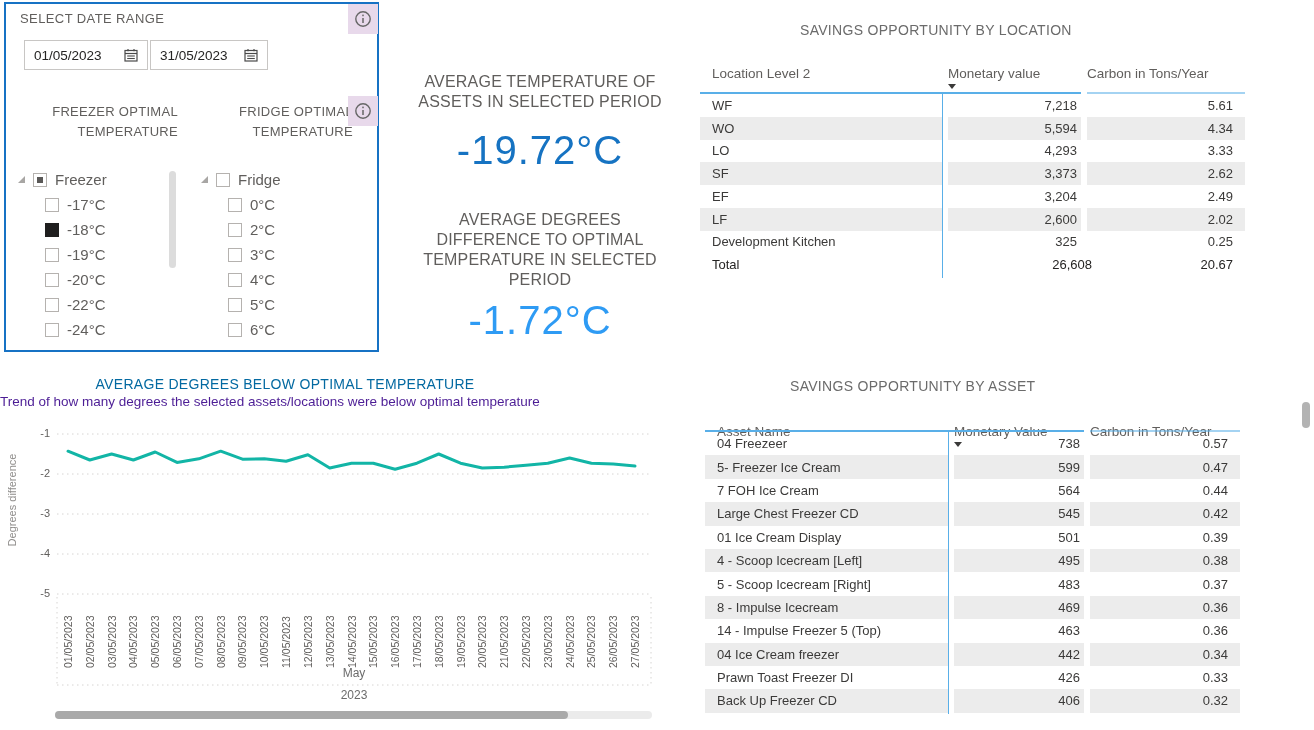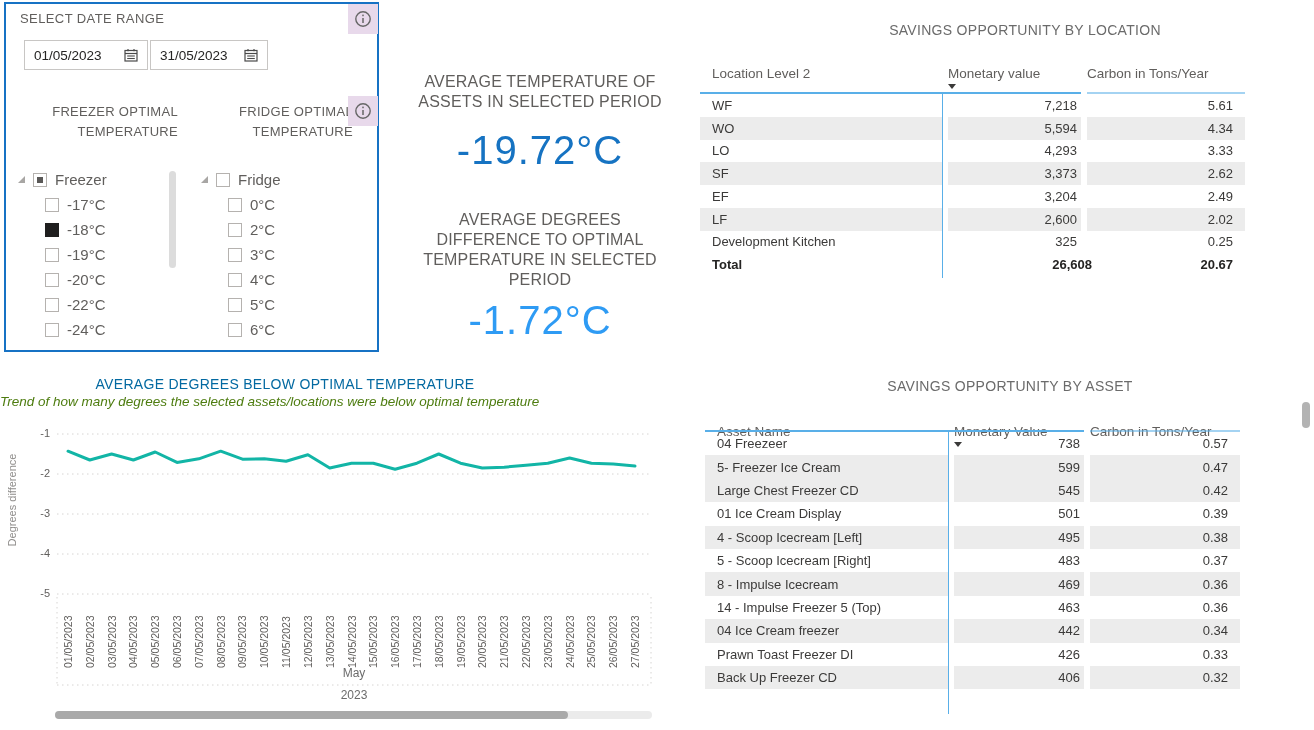--- a/index.html
+++ b/index.html
@@ -33,34 +33,34 @@
   .kpi{position:absolute;text-align:center;}
   .kpi-title{font-size:16px;color:#605E5C;line-height:20px;letter-spacing:.2px;}
   .kpi-value{font-size:40px;font-weight:500;letter-spacing:1px;}
   #kpi-1{left:410px;top:72px;width:260px;}
   #kpi-1 .kpi-value{color:#1673C2;margin-top:16px;}
   #kpi-2{left:407px;top:210px;width:266px;}
   #kpi-2 .kpi-value{color:#2E9BF4;margin-top:8px;}
 
   
   #chart-title{position:absolute;left:0;top:376px;width:570px;text-align:center;font-size:14px;color:#0369a1;letter-spacing:.3px;}
-  #chart-subtitle{position:absolute;left:0;top:394px;width:600px;font-size:13.5px;color:#4d7c0f;font-style:italic;}
+  #chart-subtitle{position:absolute;left:0;top:394px;width:600px;font-size:13.5px;color:#4c1d95;}
   #chart-ylabel{position:absolute;left:-41px;top:492px;width:110px;height:16px;transform:rotate(-90deg);font-size:11px;color:#8F8D8B;text-align:center;}
   .y-tick{position:absolute;left:24px;width:26px;text-align:right;font-size:11px;color:#605E5C;}
   #trend-svg{position:absolute;left:40px;top:423px;}
   #trend-svg line.grid{stroke:#D6D4D2;stroke-dasharray:1.5 3.5;stroke-width:1;}
   .x-label{position:absolute;writing-mode:vertical-rl;transform:rotate(180deg);font-size:10.5px;color:#605E5C;white-space:nowrap;height:64px;line-height:14px;}
   .x-group{position:absolute;left:57px;width:594px;text-align:center;font-size:12px;color:#6B6B6B;}
   #month-label{top:666px;}
   #year-label{top:688px;}
   #chart-hscroll-track{position:absolute;left:55px;top:711px;width:597px;height:8px;border-radius:4px;background:#EBEBEB;}
   #chart-hscroll-thumb{position:absolute;left:55px;top:711px;width:513px;height:8px;border-radius:4px;background:#A9A9A9;cursor:pointer;}
 
   
-  .tbl-title{position:absolute;font-size:14px;color:#6B6B6B;letter-spacing:.3px;text-align:center;}
+  .tbl-title{position:absolute;font-size:14px;color:#6B6B6B;letter-spacing:.3px;}
   #loc-title{left:800px;top:22px;width:450px;}
   #asset-title{left:790px;top:378px;width:440px;}
   .tbl-header{position:absolute;display:grid;gap:6px;}
   #loc-header{left:700px;top:66px;width:545px;grid-template-columns:242px 133px 1fr;}
   #asset-header{left:705px;top:408px;width:535px;grid-template-columns:243px 130px 1fr;margin-top:16px;}
   .h-cell{font-size:13.5px;color:#605E5C;cursor:pointer;}
   .h-cell.first{padding-left:12px;}
   .sort-arrow{display:block;margin-top:3px;width:0;height:0;border-left:4px solid transparent;border-right:4px solid transparent;border-top:5px solid #3B3A39;}
   .hline{position:absolute;height:2px;background:#59AFE8;}
   #loc-underline-1{left:700px;top:92px;width:381px;}
@@ -74,21 +74,21 @@
   #loc-rows{left:700px;top:94px;width:545px;}
   #asset-rows{left:705px;top:432px;width:535px;}
   .t-row{display:grid;gap:6px;font-size:13px;color:#3B3A39;cursor:pointer;}
   #loc-rows .t-row{grid-template-columns:242px 133px 1fr;height:22.75px;}
   #asset-rows .t-row{grid-template-columns:243px 130px 1fr;height:23.4px;}
   .t-cell{display:flex;align-items:center;height:100%;box-sizing:border-box;}
   .t-cell.name{padding-left:12px;}
   .t-cell.num{justify-content:flex-end;padding-right:4px;}
   .t-cell.num.last{padding-right:12px;}
   .t-row.alt .t-cell{background:#ECECEC;}
-  .t-row.total{font-weight:bold;color:#252423;gap:21px;}
+  .t-row.total{font-weight:normal;color:#252423;gap:21px;}
   .t-row.total .t-cell{background:transparent;}
   #asset-vscroll{position:absolute;left:1302px;top:402px;width:8px;height:26px;border-radius:4px;background:#B3B3B3;cursor:pointer;}
 </style>
 </head>
 <body>
 
 <div class="canvas">
 
   <div class="slicer-panel">
     <div class="slicer-title">SELECT DATE RANGE</div>
@@ -341,20 +341,25 @@
       <div class="t-row">
         <div class="t-cell name">04 Freezeer</div>
         <div class="t-cell num">738</div>
         <div class="t-cell num last">0.57</div>
       </div>
       <div class="t-row alt">
         <div class="t-cell name">5- Freezer Ice Cream</div>
         <div class="t-cell num">599</div>
         <div class="t-cell num last">0.47</div>
       </div>
+      <div class="t-row">
+        <div class="t-cell name">7 FOH Ice Cream</div>
+        <div class="t-cell num">564</div>
+        <div class="t-cell num last">0.44</div>
+      </div>
       <div class="t-row alt">
         <div class="t-cell name">Large Chest Freezer CD</div>
         <div class="t-cell num">545</div>
         <div class="t-cell num last">0.42</div>
       </div>
       <div class="t-row">
         <div class="t-cell name">01 Ice Cream Display</div>
         <div class="t-cell num">501</div>
         <div class="t-cell num last">0.39</div>
       </div>

